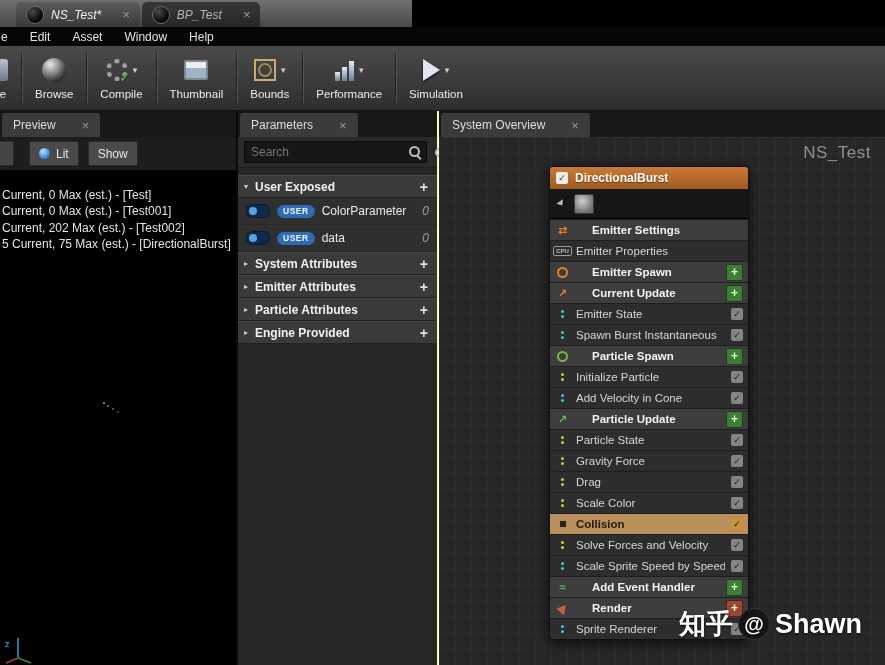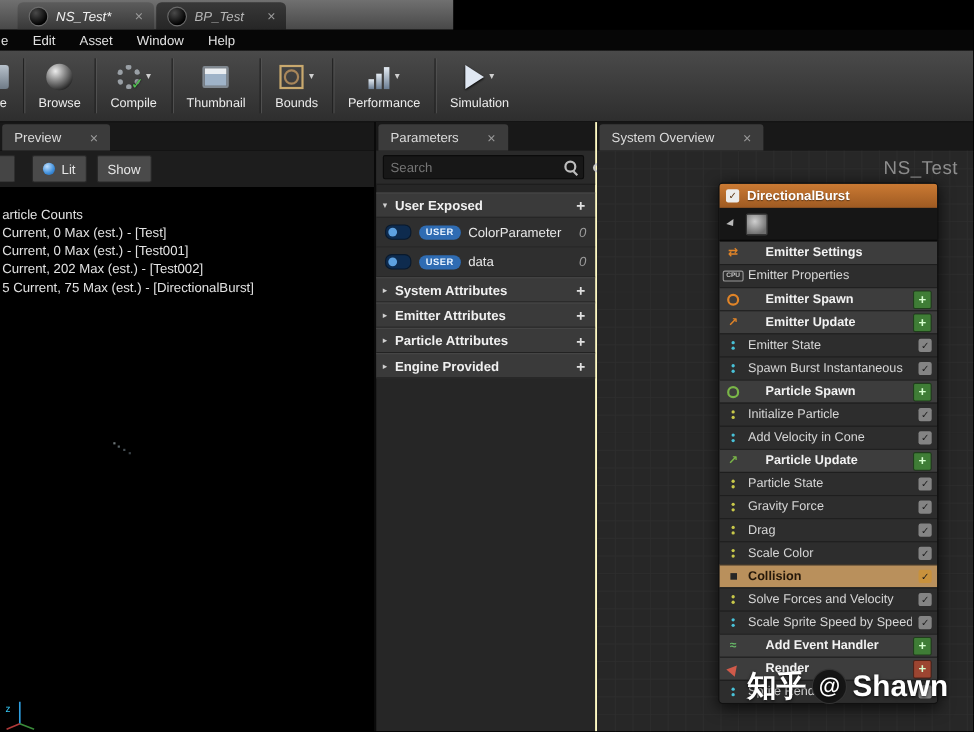--- a/index.html
+++ b/index.html
@@ -46,21 +46,21 @@
   .i-bounds{width:22px;height:22px;border:2px solid #c9a96e;box-sizing:border-box;position:relative;}
   .i-bounds::after{content:"";position:absolute;inset:2px;border:2px solid #a8865a;border-radius:50%;}
   .i-performance{display:flex;align-items:flex-end;gap:2px;height:22px;}
   .i-performance i{display:block;width:5px;background:linear-gradient(180deg,#e5ecf3,#6a7d93);}
   .i-performance i:nth-child(1){height:9px;} .i-performance i:nth-child(2){height:14px;}
   .i-performance i:nth-child(3){height:20px;}
   .i-simulation{width:0;height:0;border-left:17px solid #dfe7f2;border-top:11px solid transparent;
                 border-bottom:11px solid transparent;filter:drop-shadow(0 1px 1px #000);}
   
   #workspace{position:absolute;left:0;top:111px;width:885px;bottom:0;display:flex;}
-  #preview-panel{width:342px;position:relative;background:#000;border-right:2px solid #0a0a0a;
+  #preview-panel{width:238px;position:relative;background:#000;border-right:2px solid #0a0a0a;
                  box-sizing:border-box;}
   #params-panel{width:201px;position:relative;background:#262626;border-right:2px solid #fef9c3;
                 box-sizing:border-box;display:flex;flex-direction:column;}
   #overview-panel{flex:1;position:relative;background:#141414;}
   .pstrip{height:26px;background:#181818;display:flex;align-items:flex-end;padding-left:2px;flex:0 0 auto;}
   .panel-tab{height:24px;background:#3b3b3b;border-top-left-radius:3px;border-top-right-radius:3px;
              display:flex;align-items:center;gap:12px;padding:0 11px;color:#dcdcdc;font-size:12px;}
   
   .preview-toolbar{height:33px;background:#1d1d1d;display:flex;align-items:center;gap:9px;
                    padding-left:0;flex:0 0 auto;position:relative;}
@@ -266,21 +266,20 @@
           <div class="pv-btn">
             <span class="i-lit"></span>
             <span>Lit</span>
           </div>
           <div class="pv-btn">
             <span>Show</span>
           </div>
         </div>
       <div class="viewport">
         <div id="stats">
-            <div class="stat-line">article Counts</div>
             <div class="stat-line">Current, 0 Max (est.) - [Test]</div>
             <div class="stat-line">Current, 0 Max (est.) - [Test001]</div>
             <div class="stat-line">Current, 202 Max (est.) - [Test002]</div>
             <div class="stat-line">5 Current, 75 Max (est.) - [DirectionalBurst]</div>
           </div>
         <div class="sprite"></div>
         <svg id="gizmo" width="34" height="40" viewBox="0 0 34 40">
           <line x1="16" y1="33" x2="16" y2="13" stroke="#2f9fe0" stroke-width="1.5"></line>
           <text x="3" y="22" fill="#35c8f5" font-size="9">z</text>
           <line x1="16" y1="33" x2="29" y2="38" stroke="#3a8a3a" stroke-width="1.5"></line>
@@ -378,21 +377,21 @@
               </div>
               <div class="nrow header">
                 <span class="nicon" style="color: rgb(224, 132, 40);">
                   <span class="ring"></span>
                 </span>
                 <span class="nlabel">Emitter Spawn</span>
                 <span class="plus" style="background: rgb(63, 125, 54);">+</span>
               </div>
               <div class="nrow header">
                 <span class="nicon" style="color: rgb(224, 132, 40);">↗</span>
-                <span class="nlabel">Emitter Update</span>
+                <span class="nlabel">Current Update</span>
                 <span class="plus" style="background: rgb(63, 125, 54);">+</span>
               </div>
               <div class="nrow item">
                 <span class="nicon" style="color: rgb(73, 194, 216);">
                   <span class="dots">
                     <i></i>
                     <i></i>
                   </span>
                 </span>
                 <span class="nlabel">Emitter State</span>

